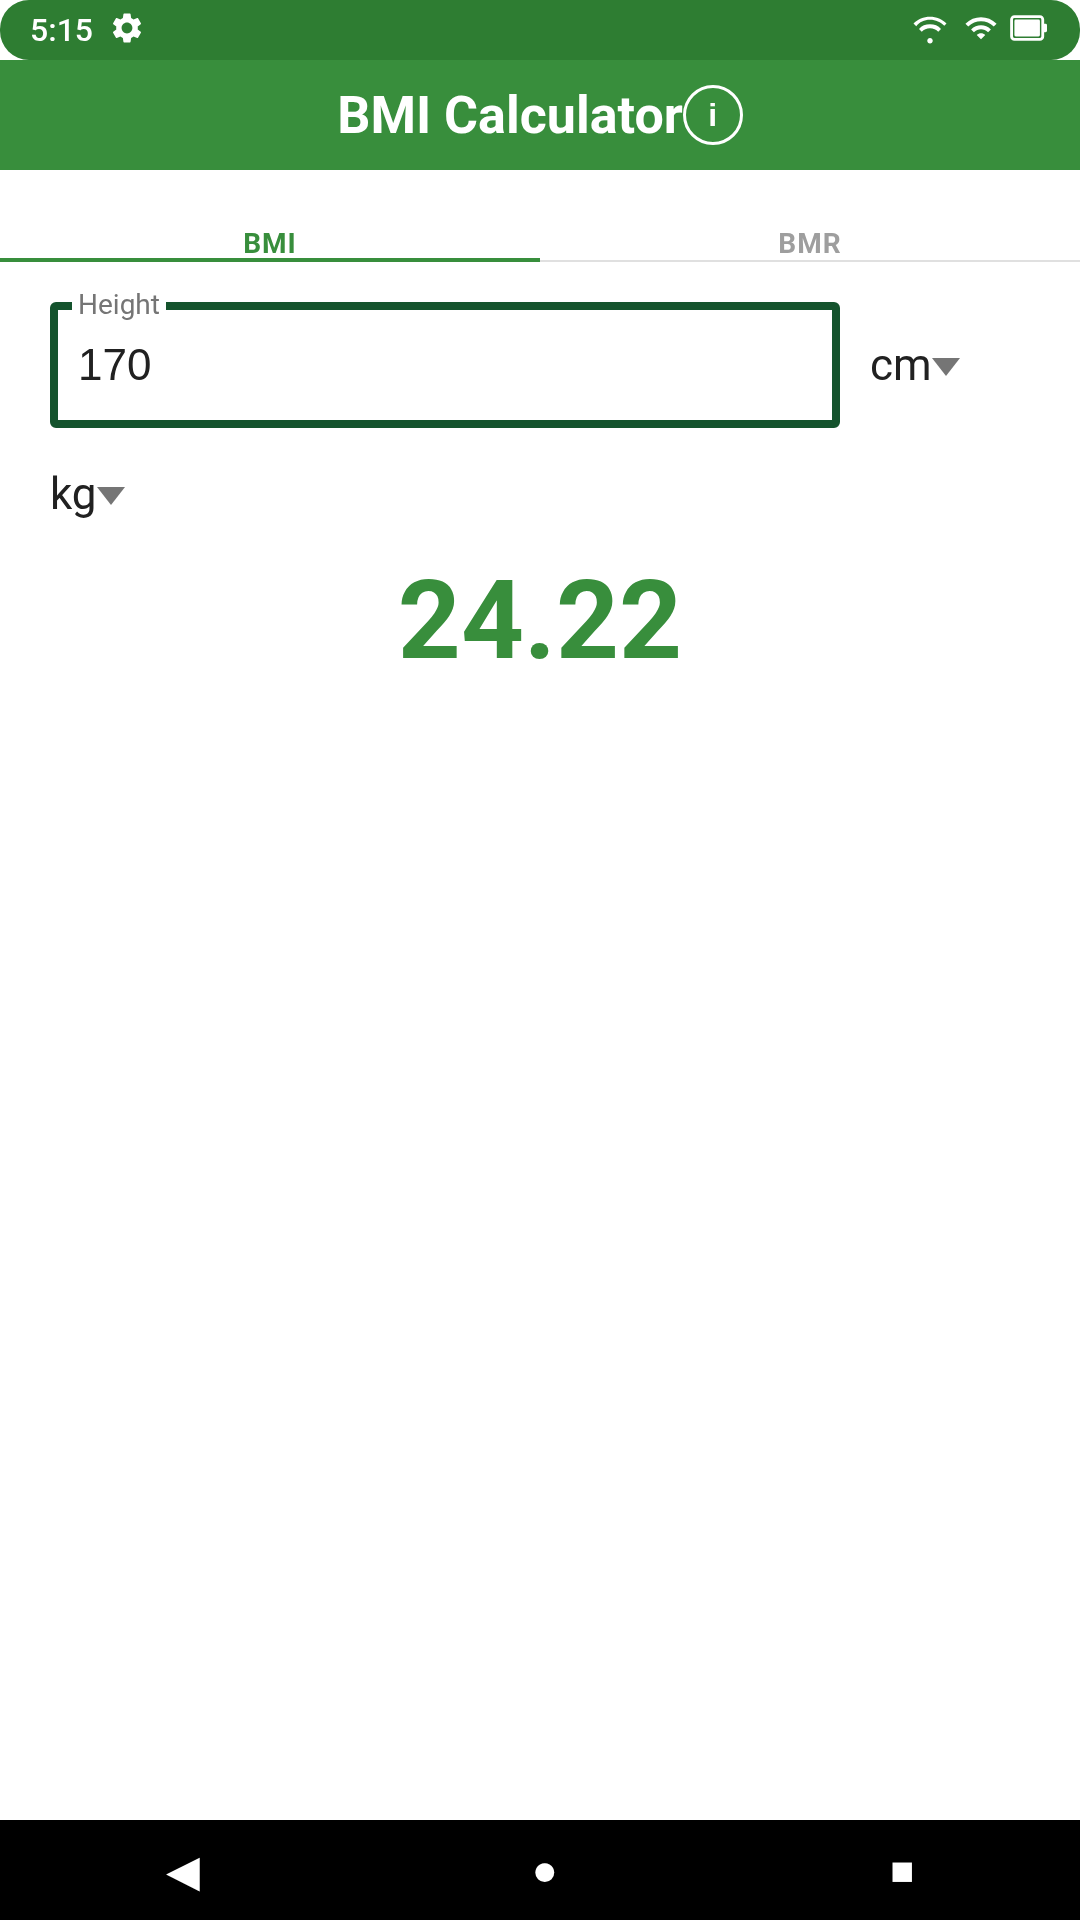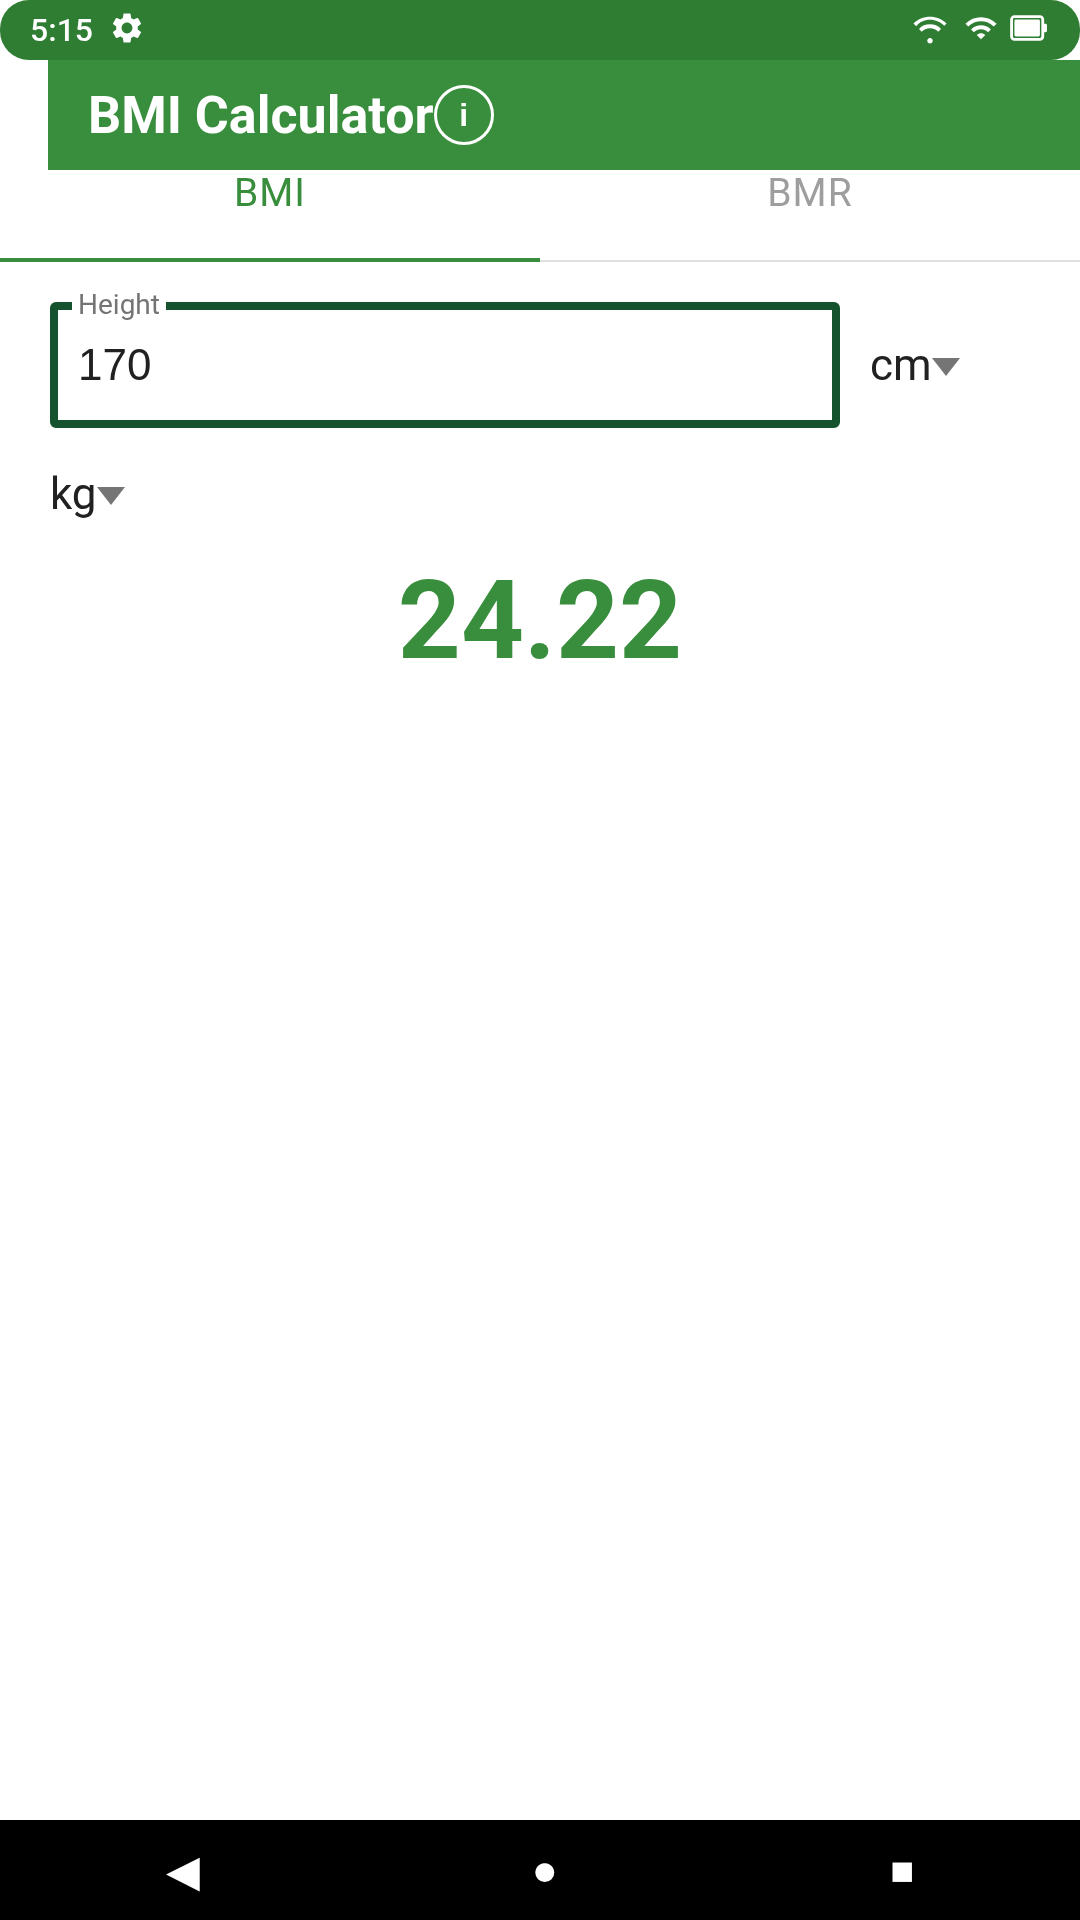--- a/index.html
+++ b/index.html
@@ -48,24 +48,23 @@
       align-items: center;
       gap: 12px;
     }
 
     
     .app-bar {
       background: #388e3c;
       height: 110px;
       display: flex;
       align-items: center;
-      justify-content: flex-start;
+      justify-content: center;
       padding: 0 40px;
       flex-shrink: 0;
-      margin-left: 48px;
     }
 
     .app-title {
       color: white;
       font-size: 52px;
       font-weight: bold;
     }
 
     .info-btn {
       width: 60px;
@@ -87,24 +86,24 @@
       display: flex;
       border-bottom: 2px solid #e0e0e0;
       flex-shrink: 0;
       background: white;
     }
 
     .tab {
       flex: 1;
       height: 90px;
       display: flex;
-      align-items: flex-start;
+      align-items: flex-end;
       justify-content: center;
-      font-size: 39px;
-      font-weight: 400;
+      font-size: 28px;
+      font-weight: 700;
       cursor: pointer;
       position: relative;
       letter-spacing: 1px;
     }
 
     .tab.active {
       color: #388e3c;
     }
 
     .tab.inactive {

